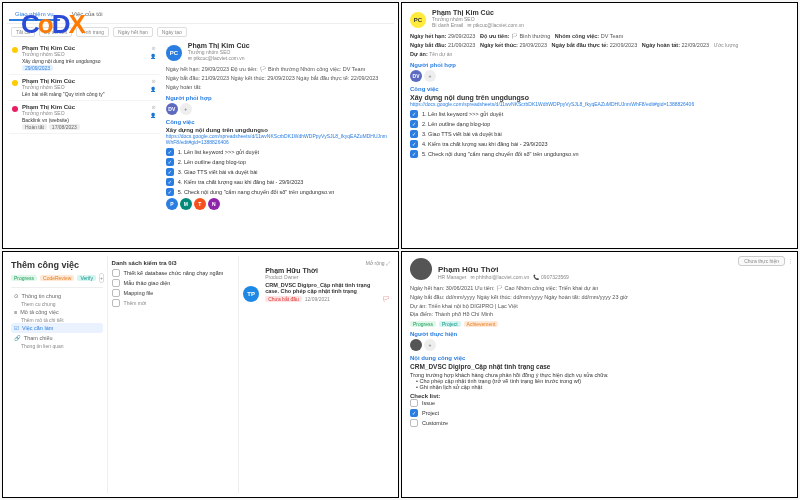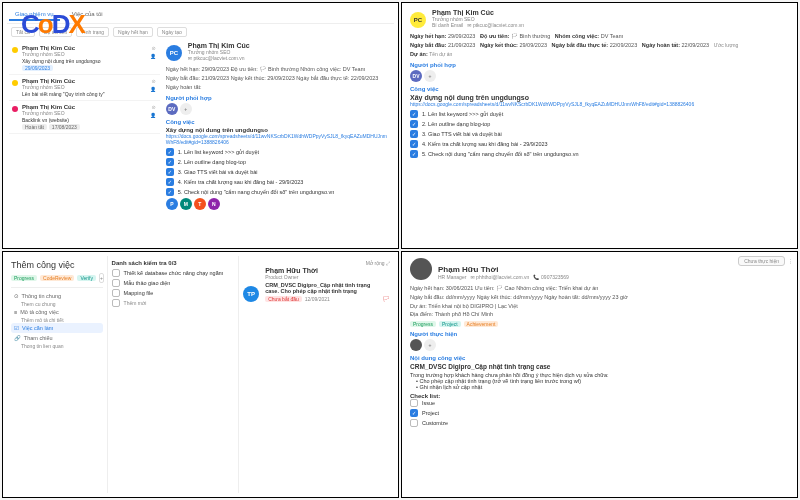--- a/index.html
+++ b/index.html
@@ -223,21 +223,21 @@
       <div class="check">
             <span class="cb">✓</span>
             <span>5. Check nội dung "cẩm nang chuyển đổi số" trên ungdungso.vn</span>
           </div>
     </div>
   </div>
 </div>
 
 <div class="panel p3">
   <div class="p3-left">
-    <div style="font-size:9px;font-weight:normal;margin-bottom:3px">Thêm công việc</div>
+    <div style="font-size:9px;font-weight:bold;margin-bottom:3px">Thêm công việc</div>
     <div class="row" style="margin-bottom:4px">
       <span class="badge green">Progress</span>
       <span class="badge orange">CodeReview</span>
       <span class="badge teal">Verify</span>
       <span class="iconbtn">+</span>
     </div>
     <div class="hr"></div>
     <div class="nav-item">⊙ <span>Thông tin chung</span></div>
     <div class="tight" style="padding-left:10px">Them cu chung</div>
     <div class="nav-item">≡ <span>Mô tả công việc</span></div>

